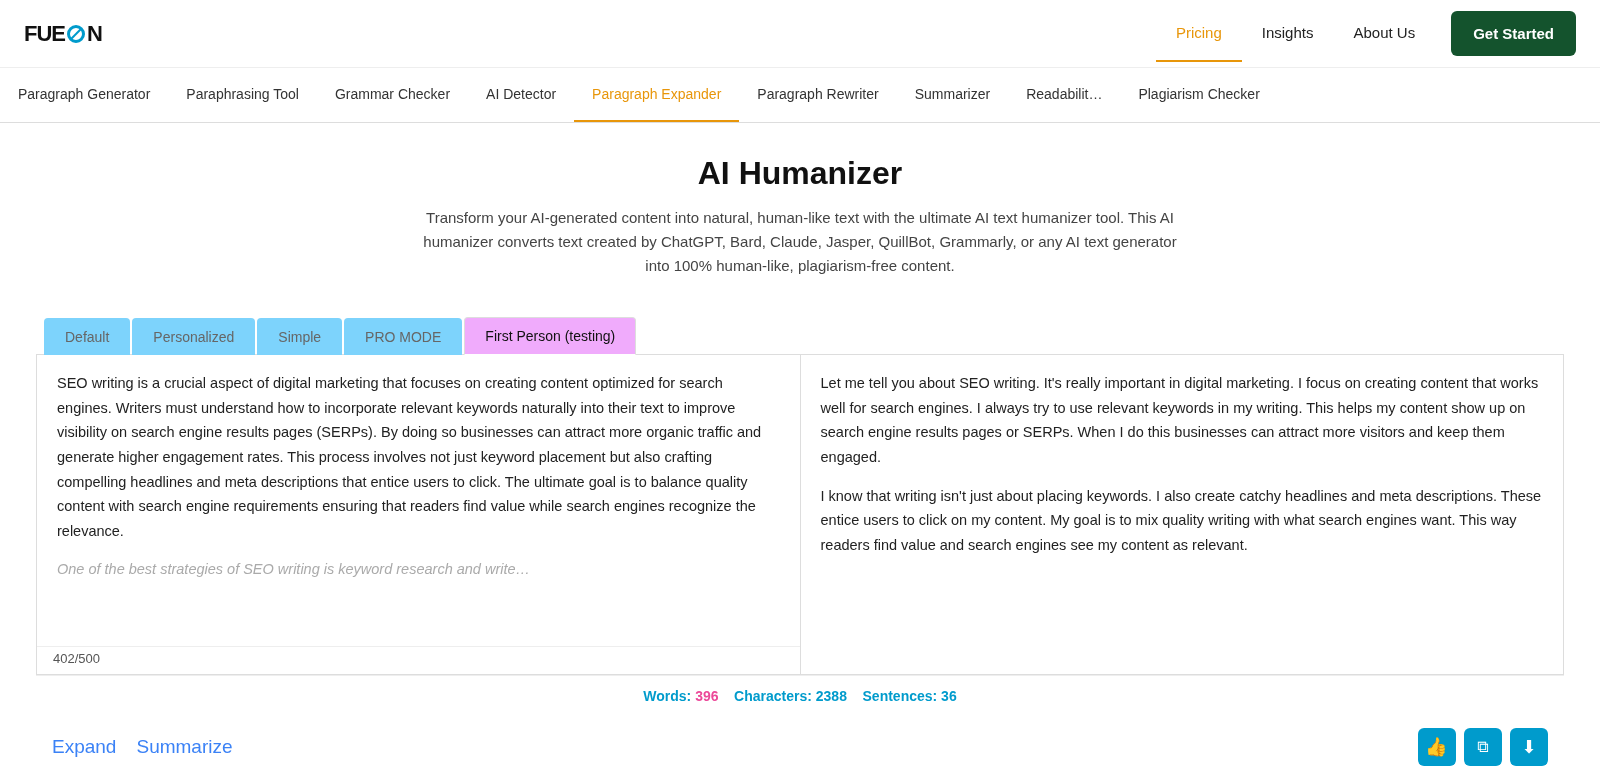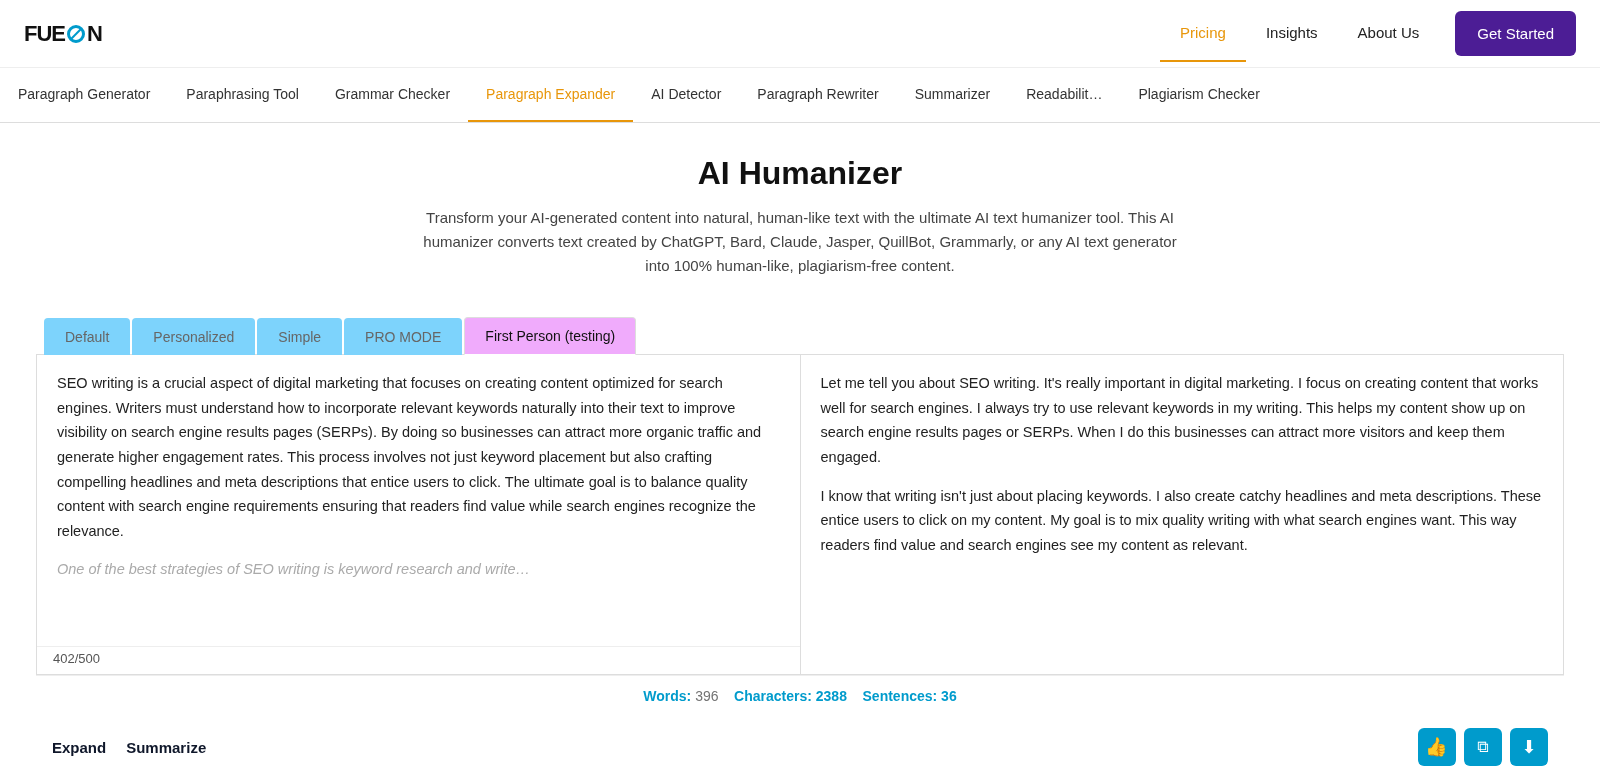--- a/index.html
+++ b/index.html
@@ -59,27 +59,27 @@
       color: #222;
       cursor: pointer;
       text-decoration: none;
       border-bottom: 2px solid transparent;
     }
     .nav-link.active {
       color: #e8960a;
       border-bottom: 2px solid #e8960a;
     }
     .get-started-btn {
-      background: #4c1d95;
+      background: #14532d;
       color: #fff;
       border: none;
       border-radius: 6px;
       padding: 14px 22px;
       font-size: 15px;
-      font-weight: 400;
+      font-weight: 700;
       cursor: pointer;
       margin-left: 16px;
     }
 
     
     .tool-tabs {
       display: flex;
       align-items: center;
       border-bottom: 1px solid #ddd;
       overflow-x: auto;
@@ -188,25 +188,24 @@
 
     
     .bottom-bar {
       display: flex;
       align-items: center;
       justify-content: space-between;
       padding: 12px 16px;
     }
     .bottom-left { display: flex; gap: 20px; }
     .action-link {
-      color: #0f172a;
-      font-size: 15px;
+      color: #3b82f6;
+      font-size: 19px;
       cursor: pointer;
       text-decoration: none;
-      font-weight: bold;
     }
     .bottom-right { display: flex; gap: 8px; }
     .icon-btn {
       width: 38px;
       height: 38px;
       border-radius: 6px;
       background: #009bcc;
       border: none;
       cursor: pointer;
       display: flex;
@@ -237,22 +236,22 @@
     <a class="nav-link">Insights</a>
     <a class="nav-link">About Us</a>
     <button class="get-started-btn">Get Started</button>
   </div>
 </nav>
 
 <div class="tool-tabs">
   <div class="tool-tab">Paragraph Generator</div>
   <div class="tool-tab">Paraphrasing Tool</div>
   <div class="tool-tab">Grammar Checker</div>
+  <div class="tool-tab">AI Detector</div>
   <div class="tool-tab" style="color:#e8960a; border-bottom:2px solid #e8960a;">Paragraph Expander</div>
-  <div class="tool-tab">AI Detector</div>
   <div class="tool-tab">Paragraph Rewriter</div>
   <div class="tool-tab">Summarizer</div>
   <div class="tool-tab">Readabilit…</div>
   <div class="tool-tab">Plagiarism Checker</div>
 </div>
 
 <div class="hero">
   <h1>AI Humanizer</h1>
   <p>Transform your AI-generated content into natural, human-like text with the ultimate AI text humanizer tool. This AI humanizer converts text created by ChatGPT, Bard, Claude, Jasper, QuillBot, Grammarly, or any AI text generator into 100% human-like, plagiarism-free content.</p>
 </div>
@@ -280,21 +279,21 @@
     <div class="editor-pane">
       <div class="editor-content">
         <p>Let me tell you about SEO writing. It's really important in digital marketing. I focus on creating content that works well for search engines. I always try to use relevant keywords in my writing. This helps my content show up on search engine results pages or SERPs. When I do this businesses can attract more visitors and keep them engaged.</p>
         <p>I know that writing isn't just about placing keywords. I also create catchy headlines and meta descriptions. These entice users to click on my content. My goal is to mix quality writing with what search engines want. This way readers find value and search engines see my content as relevant.</p>
       </div>
     </div>
   </div>
 
   <div class="stats-bar">
     <span>Words:</span>
-    <span style="color: #737373; font-weight: 400;">396</span>
+    <span style="color: #ec4899; font-weight: 700;">396</span>
     &nbsp;&nbsp;
     <span>Characters:</span>
     <span style="color: rgb(0, 155, 204); font-weight: 600;">2388</span>
     &nbsp;&nbsp;
     <span>Sentences:</span>
     <span style="color: rgb(0, 155, 204); font-weight: 600;">36</span>
   </div>
 
   <div class="bottom-bar">
     <div class="bottom-left">

